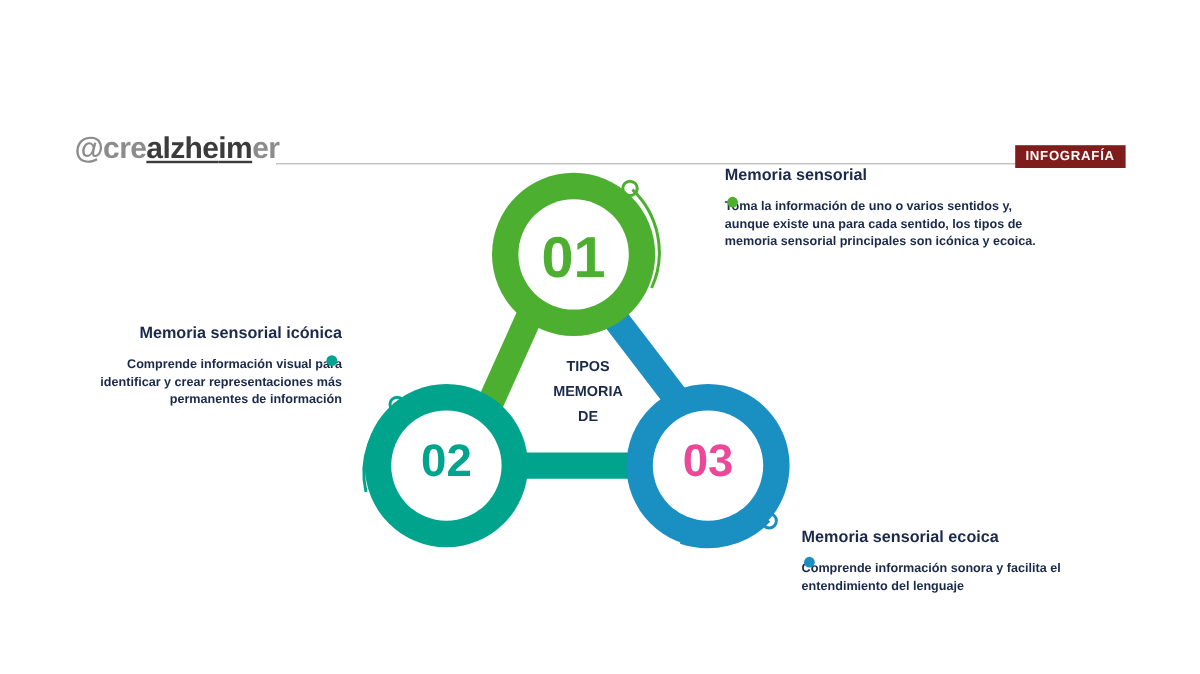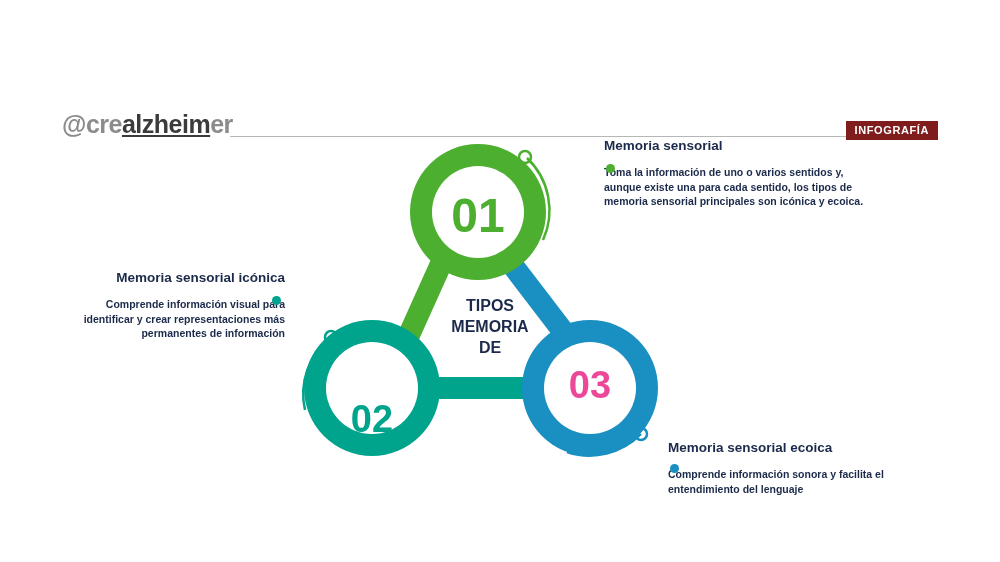--- a/index.html
+++ b/index.html
@@ -138,21 +138,21 @@
     background: #1a8fc1;
   }
 
   
   #center-label {
     position: absolute;
     left: 420px;
     top: 295px;
     width: 140px;
     text-align: center;
-    font-size: 16px;
+    font-size: 12px;
     font-weight: bold;
     color: #1b2a4a;
     line-height: 21px;
   }
 </style>
 </head>
 <body>
 
 <div id="header">
   <div id="brand">
@@ -202,21 +202,21 @@
       <circle cx="372" cy="388" r="46" fill="#ffffff"></circle>
     </g>
 
     <g>
       <circle cx="590" cy="388" r="68" fill="#1a8fc1"></circle>
       <circle cx="590" cy="388" r="46" fill="#ffffff"></circle>
     </g>
   </svg>
 
   <div style="position:absolute;left:428px;top:188px;width:100px;text-align:center;font-size:48px;font-weight:bold;color:#4caf2f;">01</div>
-  <div style="position:absolute;left:322px;top:364px;width:100px;text-align:center;font-size:38px;font-weight:bold;color:#00a38c;margin-top:34px;">02</div>
+  <div style="position:absolute;left:322px;top:364px;width:100px;text-align:center;font-size:38px;font-weight:bold;color:#00a38c;">02</div>
   <div style="position:absolute;left:540px;top:364px;width:100px;text-align:center;font-size:38px;font-weight:bold;color:#ec4899;">03</div>
 
   <div id="center-label">
     <div>TIPOS</div>
     <div>MEMORIA</div>
     <div>DE</div>
   </div>
 </div>
 
 <div class="callout" id="callout-sensorial">

